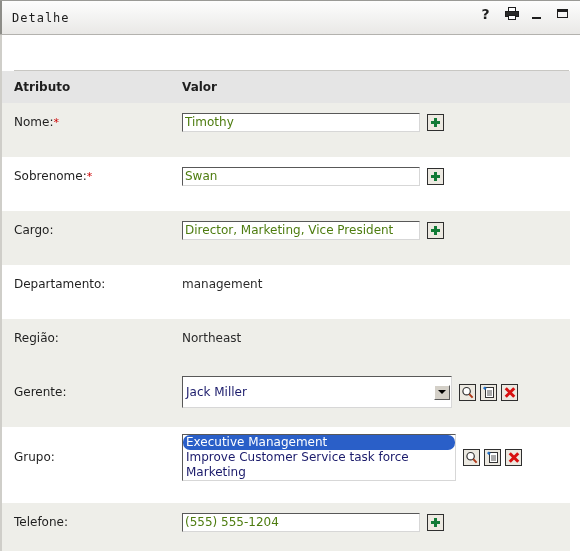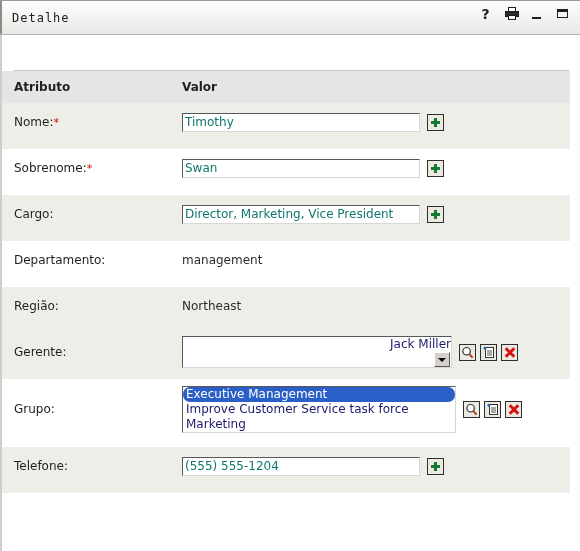--- a/index.html
+++ b/index.html
@@ -144,21 +144,21 @@
   .tbl th {
     text-align: left;
     font-size: 12px;
     font-weight: bold;
     color: #1f1f1f;
     padding: 9px 0 9px 12px;
     background: #e5e5e5;
     border: 0;
   }
   .tbl td {
-    padding: 0 0 8px 12px;
+    padding: 0 0 16px 12px;
     vertical-align: middle;
     border: 0;
     font-size: 12px;
     color: #2b2b2b;
   }
   col.c-attr { width: 168px; }
   col.c-val  { width: 400px; }
 
   tr.shade td { background: #eeeee9; }
   tr.plain td { background: #ffffff; }
@@ -189,37 +189,36 @@
   
   .txt {
     box-sizing: border-box;
     height: 19px;
     width: 238px;
     background: #ffffff;
     border: 1px solid;
     border-color: #585858 #d7d7d7 #d7d7d7 #585858;
     font-family: "DejaVu Sans", "Liberation Sans", sans-serif;
     font-size: 12px;
-    color: #0f766e;
+    color: #4d7c0f;
     padding: 0 2px;
     line-height: 17px;
     outline: none;
   }
 
   .sel-wrap {
     position: relative;
     box-sizing: border-box;
     width: 270px;
     height: 32px;
     background: #ffffff;
     border: 1px solid;
     border-color: #585858 #d7d7d7 #d7d7d7 #585858;
     display: flex;
-    align-items: flex-end;
-    flex-direction: column;
+    align-items: center;
   }
   .sel-value {
     font-size: 12px;
     color: #1b1b6b;
     padding-left: 3px;
     flex: 1;
     overflow: hidden;
     white-space: nowrap;
   }
   .sel-arrow {

